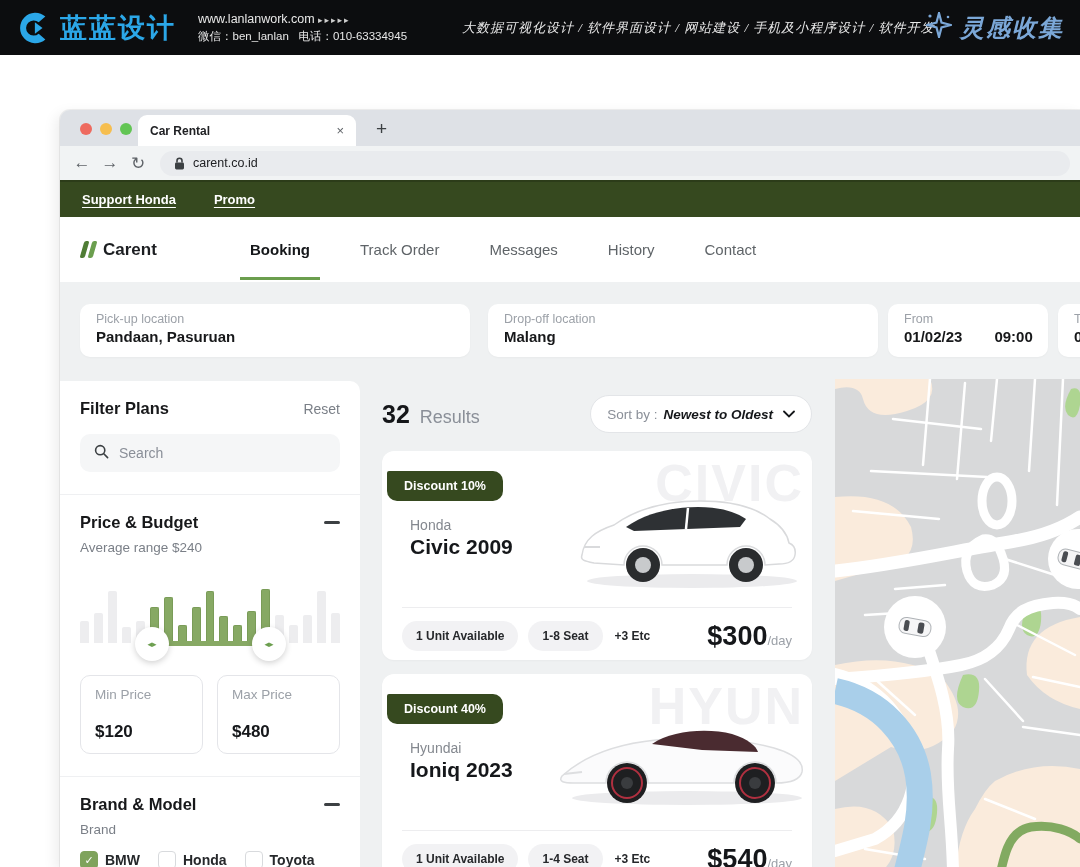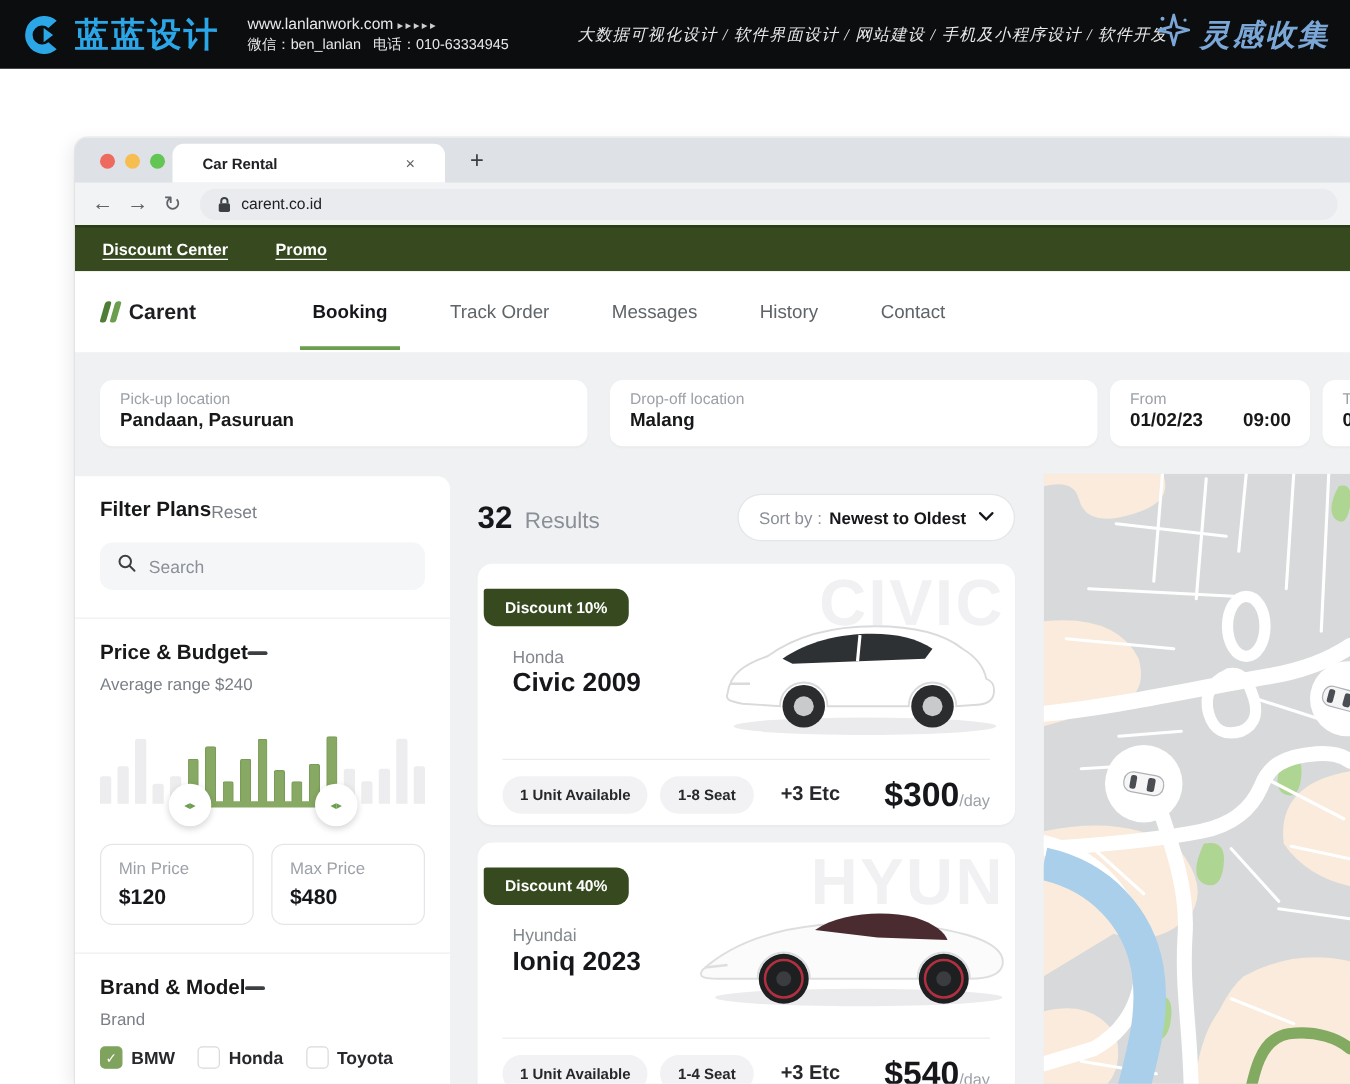--- a/index.html
+++ b/index.html
@@ -23,21 +23,21 @@
 
   
   .browser { position:absolute; left:60px; top:110px; width:1020px; height:757px;
              border-top-left-radius:10px; box-shadow:0 0 0 1px rgba(0,0,0,.06), -4px 4px 14px rgba(0,0,0,.08);
              overflow:hidden; background:#eff1f2; }
   .tabbar { height:36px; background:#dee1e6; display:flex; align-items:flex-end; position:relative; }
   .traffic { display:flex; gap:8px; position:absolute; left:20px; top:13px; }
   .dot { width:12px; height:12px; border-radius:50%; }
   .dot.red{ background:#ee6a5f; } .dot.yellow{ background:#f6be4f; } .dot.green{ background:#62c554; }
   .tab { position:absolute; left:78px; bottom:0; width:218px; height:31px; background:#ffffff;
-         border-radius:9px 9px 0 0; display:flex; align-items:center; padding:0 24px; }
+         border-radius:9px 9px 0 0; display:flex; align-items:center; padding:0 12px; }
   .tab-title { font-size:12px; font-weight:700; color:#202124; flex:1; }
   .tab-close { color:#5f6368; font-size:13px; line-height:1; }
   .newtab { position:absolute; left:316px; top:8px; color:#3c4043; font-size:19px; font-weight:400; }
   .toolbar { height:34px; background:#f1f3f4; display:flex; align-items:center; gap:4px; padding:0 10px; }
   .navbtn { color:#5f6368; font-size:17px; width:24px; text-align:center; }
   .urlbar { flex:1; height:25px; background:#e9ebee; border-radius:13px; display:flex; align-items:center;
             gap:8px; padding:0 14px; margin-left:6px; }
   .lock-icon svg { display:block; }
   .url-text { font-size:12.5px; color:#202124; }
 
@@ -75,21 +75,21 @@
 
   
   .map { position:absolute; left:775px; top:97px; width:245px; height:522px; }
   .map svg { display:block; }
 
   
   .sidebar { position:absolute; left:0; top:99px; width:300px; height:560px; background:#ffffff;
              border-radius:0 10px 0 0; }
   .sb-section { padding:18px 20px 22px 20px; border-top:1px solid #eff0f2; }
   .sb-section:first-child { border-top:none; }
-  .sb-head { display:flex; align-items:center; justify-content:flex-start; }
+  .sb-head { display:flex; align-items:center; justify-content:space-between; }
   .sb-title { font-size:16.5px; font-weight:800; color:#17181a; }
   .sb-reset { font-size:14px; color:#7a7f87; }
   .collapse-icon { width:16px; height:2.5px; background:#3c4043; border-radius:2px; }
   .sb-search { margin-top:16px; height:38px; background:#f5f6f7; border-radius:10px;
                display:flex; align-items:center; gap:10px; padding:0 14px; }
   .sb-search .ph { font-size:14px; color:#8a8f98; }
   .sb-sub { font-size:13.5px; color:#7a7f87; margin-top:8px; }
 
   
   .hist-wrap { position:relative; margin-top:26px; height:80px; }
@@ -97,58 +97,58 @@
   .hist .bar { width:9px; border-radius:2px 2px 0 0; }
   .hist .bar.off { background:#ededef; }
   .hist .bar.on { background:#87a964; border:1px solid #7a9c58; border-bottom:none; }
   .hist-base { position:absolute; top:60px; height:5px; background:#87a964; border-radius:3px; }
   .handle { position:absolute; top:46px; width:34px; height:34px; border-radius:50%; background:#ffffff;
             box-shadow:0 2px 6px rgba(0,0,0,.18); display:flex; align-items:center; justify-content:center;
             gap:2px; color:#6b9e4e; font-size:9px; }
   .minmax { display:flex; gap:14px; margin-top:14px; }
   .mm-box { flex:1; border:1px solid #e4e5e9; border-radius:10px; padding:11px 14px; }
   .mm-label { font-size:13.5px; color:#9ca1a8; }
-  .mm-value { font-size:17px; font-weight:800; color:#15171a; margin-top:6px; }
+  .mm-value { font-size:17px; font-weight:800; color:#15171a; margin-top:20px; }
 
   
   .cb-row { display:flex; gap:18px; margin-top:14px; }
   .cb-item { display:flex; align-items:center; gap:7px; }
   .cb { width:18px; height:18px; border-radius:4px; border:1.5px solid #d8dadd; background:#fff;
         display:flex; align-items:center; justify-content:center; color:#fff; font-size:11px; }
   .cb.checked { background:#7fa35c; border-color:#7fa35c; }
   .cb-label { font-size:14px; font-weight:600; color:#26282b; }
 
   
   .results { position:absolute; left:322px; top:99px; width:430px; }
   .res-head { display:flex; align-items:center; justify-content:space-between; height:46px; margin-top:10px; }
   .res-count { display:flex; align-items:baseline; gap:10px; }
   .res-num { font-size:25px; font-weight:800; color:#15171a; }
   .res-word { font-size:18px; color:#8a8f98; }
   .sort { height:38px; background:#fff; border:1px solid #e3e5e8; border-radius:21px; display:flex;
           align-items:center; gap:6px; padding:0 16px; }
   .sort-label { font-size:13.5px; color:#8a8f98; }
-  .sort-value { font-size:13.5px; font-weight:800; color:#15171a; }
+  .sort-value { font-size:13.5px; font-weight:800; color:#15171a;font-style:italic; }
   .sort-chev { margin-left:4px; color:#15171a; font-size:11px; }
 
   .card { position:relative; width:430px; height:209px; background:#ffffff; border-radius:12px;
           margin-top:14px; overflow:hidden; box-shadow:0 1px 2px rgba(0,0,0,.03); }
   .card + .card { margin-top:14px; }
   .badge { position:absolute; left:5px; top:20px; height:30px; background:#36491f; color:#fff;
            font-size:12.5px; font-weight:700; display:flex; align-items:center; padding:0 17px;
            border-radius:2px 10px 10px 10px; }
   .car-brand { position:absolute; left:28px; top:66px; font-size:14px; color:#84888f; }
   .car-model { position:absolute; left:28px; top:84px; font-size:21px; font-weight:800; color:#15171a; }
   .watermark { position:absolute; right:8px; top:2px; font-size:52px; font-weight:800; color:#f1f1f3;
                letter-spacing:2px; white-space:nowrap; }
   .car-art { position:absolute; right:0px; top:26px; }
   .card-divider { position:absolute; left:20px; right:20px; top:156px; height:1px; background:#ededef; }
   .card-foot { position:absolute; left:20px; right:20px; top:165px; height:40px; display:flex; align-items:center; gap:10px; }
   .pill { background:#f2f2f4; border-radius:16px; height:30px; display:flex; align-items:center;
           padding:0 14px; font-size:12px; font-weight:700; color:#26282b; }
-  .etc { font-size:16px; font-weight:700; color:#26282b; margin-left:12px; }
+  .etc { font-size:12px; font-weight:700; color:#26282b; margin-left:2px; }
   .price { margin-left:auto; display:flex; align-items:baseline; }
   .price-num { font-size:27px; font-weight:800; color:#15171a; }
   .price-per { font-size:13px; color:#9ca1a8; }
 </style>
 </head>
 <body>
 
 <div class="banner">
   <div class="banner-logo">
     <span>
@@ -202,21 +202,21 @@
         <svg width="11" height="13" viewBox="0 0 11 13">
           <rect x="1" y="5.5" width="9" height="7" rx="1.4" fill="#3c4043"></rect>
           <path d="M3,5.5 V3.8 A2.5,2.5 0 0 1 8,3.8 V5.5" fill="none" stroke="#3c4043" stroke-width="1.6"></path>
         </svg>
       </span>
       <span class="url-text">carent.co.id</span>
     </div>
   </div>
 
   <div class="site-topbar">
-    <a>Discount Center</a>
+    <a>Support Honda</a>
     <a>Promo</a>
   </div>
 
   <div class="site-nav">
     <div class="brand">
       <span class="brand-icon">
           <span></span>
           <span></span>
         </span>
       <span class="brand-name">Carent</span>

